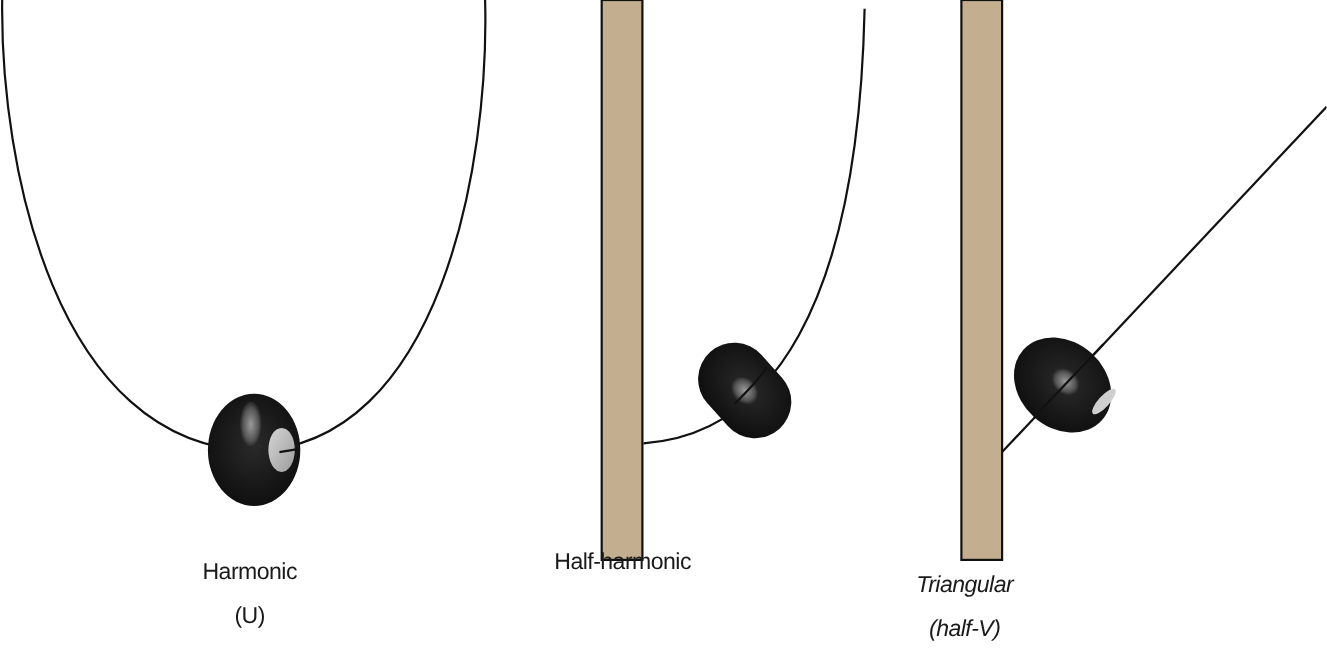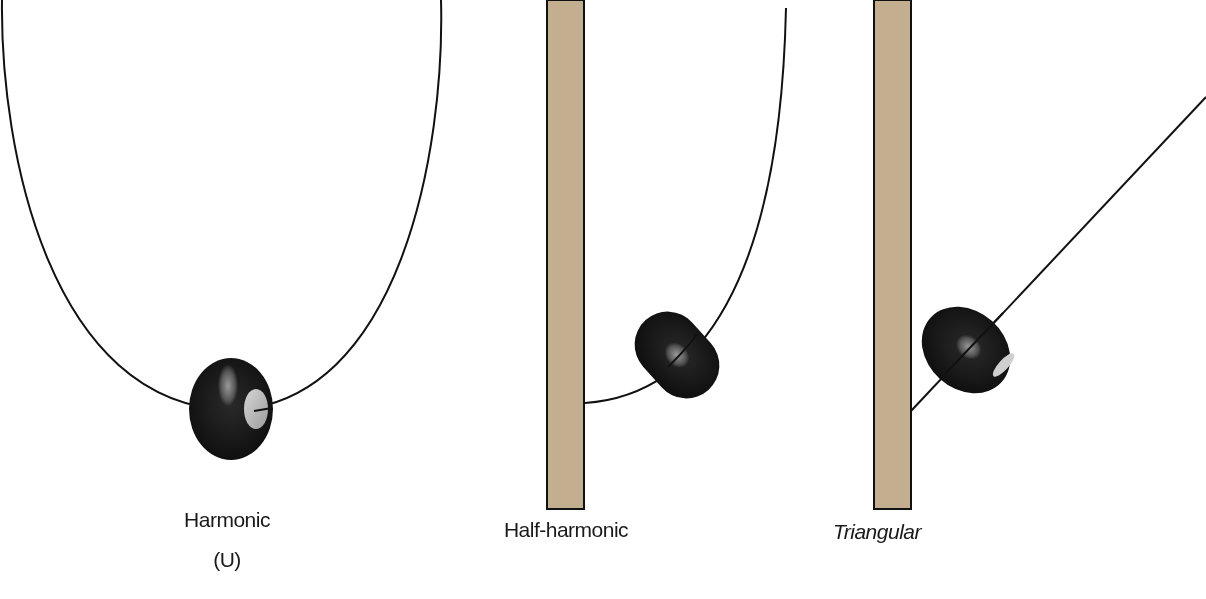--- a/index.html
+++ b/index.html
@@ -68,19 +68,20 @@
     </g>
     <line x1="945" y1="374" x2="1003" y2="313" stroke="#111" stroke-width="2"></line>
   </g>
 </svg>
 
 <div class="label" style="left:227px; top:500px;">
   <span>Harmonic</span>
   <span>(U)</span>
 </div>
 
-<div class="label" style="left:566px; top:510px;">
+<div class="label" style="left:566px; top:491px;">
   <span>Half-harmonic</span>
 </div>
 
 <div class="label" style="left:877px; top:512px;font-style:italic;">
   <span>Triangular</span>
+  <span>(half-V)</span>
 </div>
 
 </body></html>

